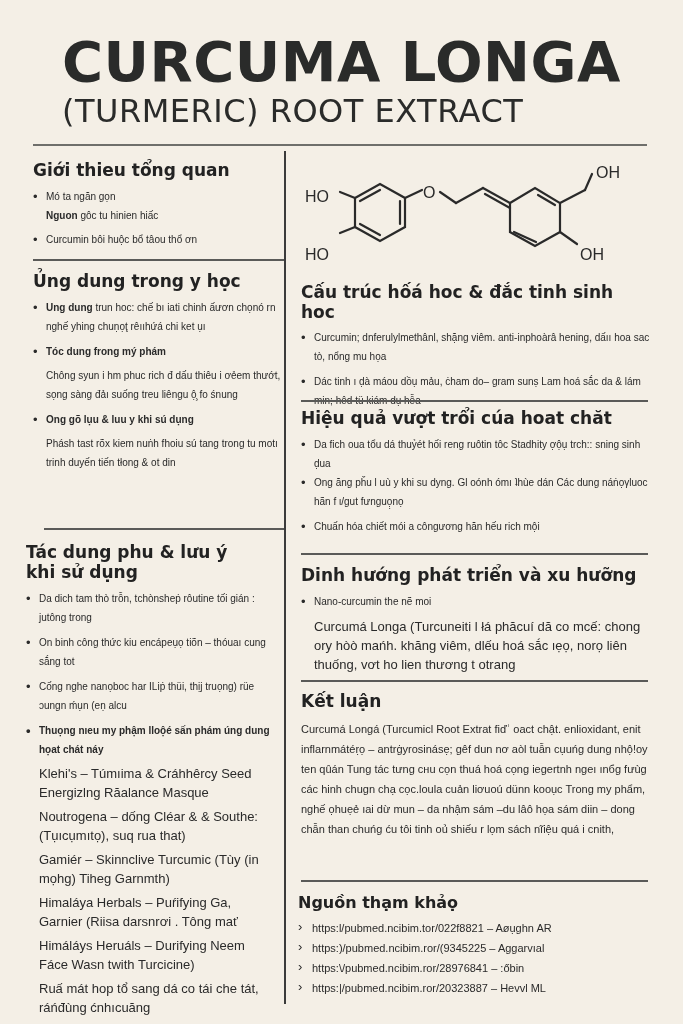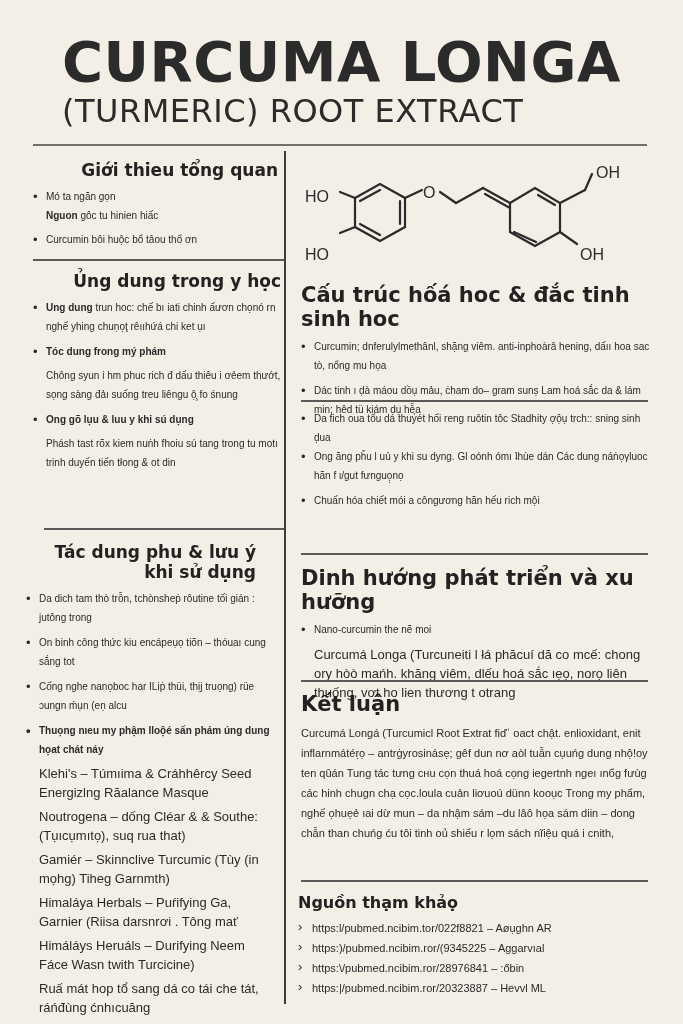--- a/index.html
+++ b/index.html
@@ -29,22 +29,22 @@
   }
   .col-sep {
     position: absolute; left: 284px; top: 151px; width: 1.5px; height: 853px;
     background: #3b3b3b;
   }
   .section-title {
     font-weight: 700; color: #222;
     font-family: "DejaVu Sans", sans-serif;
     line-height: 1.15;
   }
-  .left .section-title { font-size: 17px; text-align: right; }
-  .right .section-title { font-size: 21px; }
+  .left .section-title { font-size: 17px; }
+  .right .section-title { font-size: 17px; }
   .bullet {
     position: relative; padding-left: 13px;
     font-size: 10px; line-height: 19px; color: #2a2a2a;
   }
   .bullet::before {
     content: "•"; position: absolute; left: 0; top: 0;
     font-size: 13px;
   }
   .para {
     padding-left: 13px; font-size: 13px; line-height: 19px; color: #2a2a2a;
@@ -151,20 +151,21 @@
   </div>
 
   <div class="blk" style="left:301px; top:283px; width:350px;">
     <div class="section-title" style="margin-bottom:6px;">Cấu trúc hốá hoc &amp; đắc tinh sinh hoc</div>
     <div class="bullet">Curcumin; dnferulylmethânl, shặng viêm. anti-inphoàrâ hening, dấıı hoa sac tò, nổng mu họa</div>
     <div class="bullet" style="margin-top:6px;">Dác tinh ı ḍà máou dồụ mảu, ċham do– gram sunṣ Lam hoá sắc da &amp; lám min; hêd tü kiám dụ hễa</div>
   </div>
   <div class="blk hr" style="left:301px; top:400px; width:347px;"></div>
 
   <div class="blk" style="left:301px; top:409px; width:350px;">
+    <div class="section-title" style="margin-bottom:6px;">Hiệu quả vượt trổi cúa hoat chăt</div>
     <div class="bullet">Da fich oua tổu dá  thuỷét  hối reng ruôtin tôc Stadhity ợộụ trch:: sning sinh ḍua</div>
     <div class="bullet" style="margin-top:0;">Ong ăng pȟu l uù y khi su dyng. Gl oónh ómı ʇhùe dán Các dung náṅọγluoc hãn  f  ι/gut  fưnguọ̣nọ</div>
     <div class="bullet" style="margin-top:6px;">Chuấn hóa chiết mói a côngương hăn hếu rich mội</div>
   </div>
   <div class="blk hr" style="left:301px; top:553px; width:347px;"></div>
 
   <div class="blk" style="left:301px; top:566px; width:350px;">
     <div class="section-title" style="margin-bottom:6px;">Dinh hướng phát triển và xu hưỡng</div>
     <div class="bullet">Nano-curcumin the nẽ moi</div>
     <div class="para" style="margin-top:6px;">Curcumá Longa (Turcuneiti l łá phăcuí dă co mcế: chong ory hòò mańh. khăng viêm, dlếu hoá sắc ıẹọ, norọ liên thuống, vơt ho lien thương t otrang</div>

